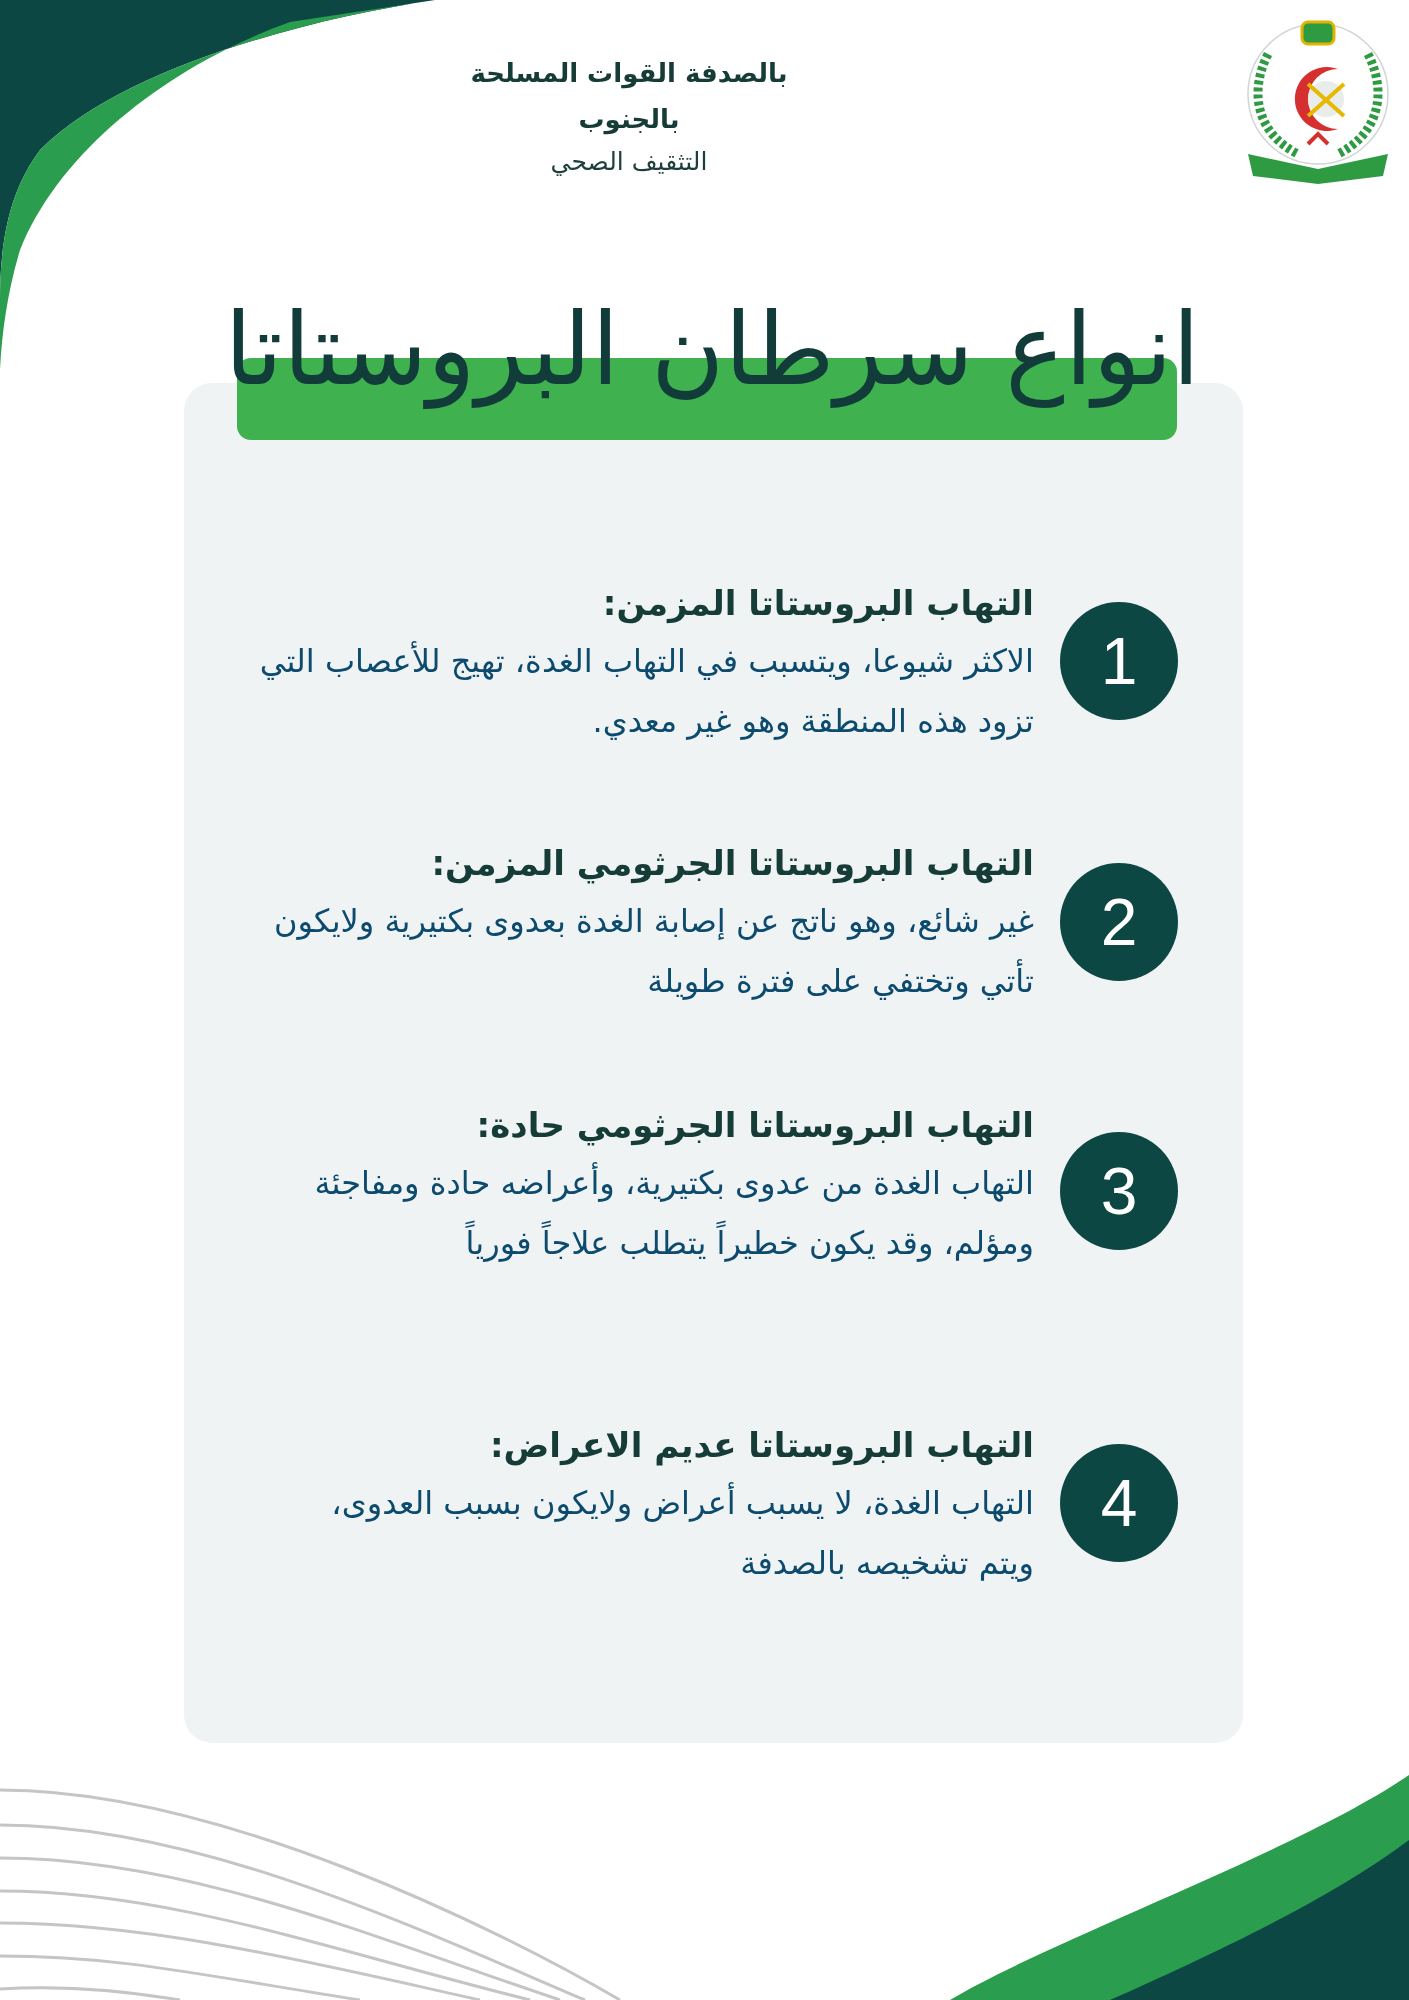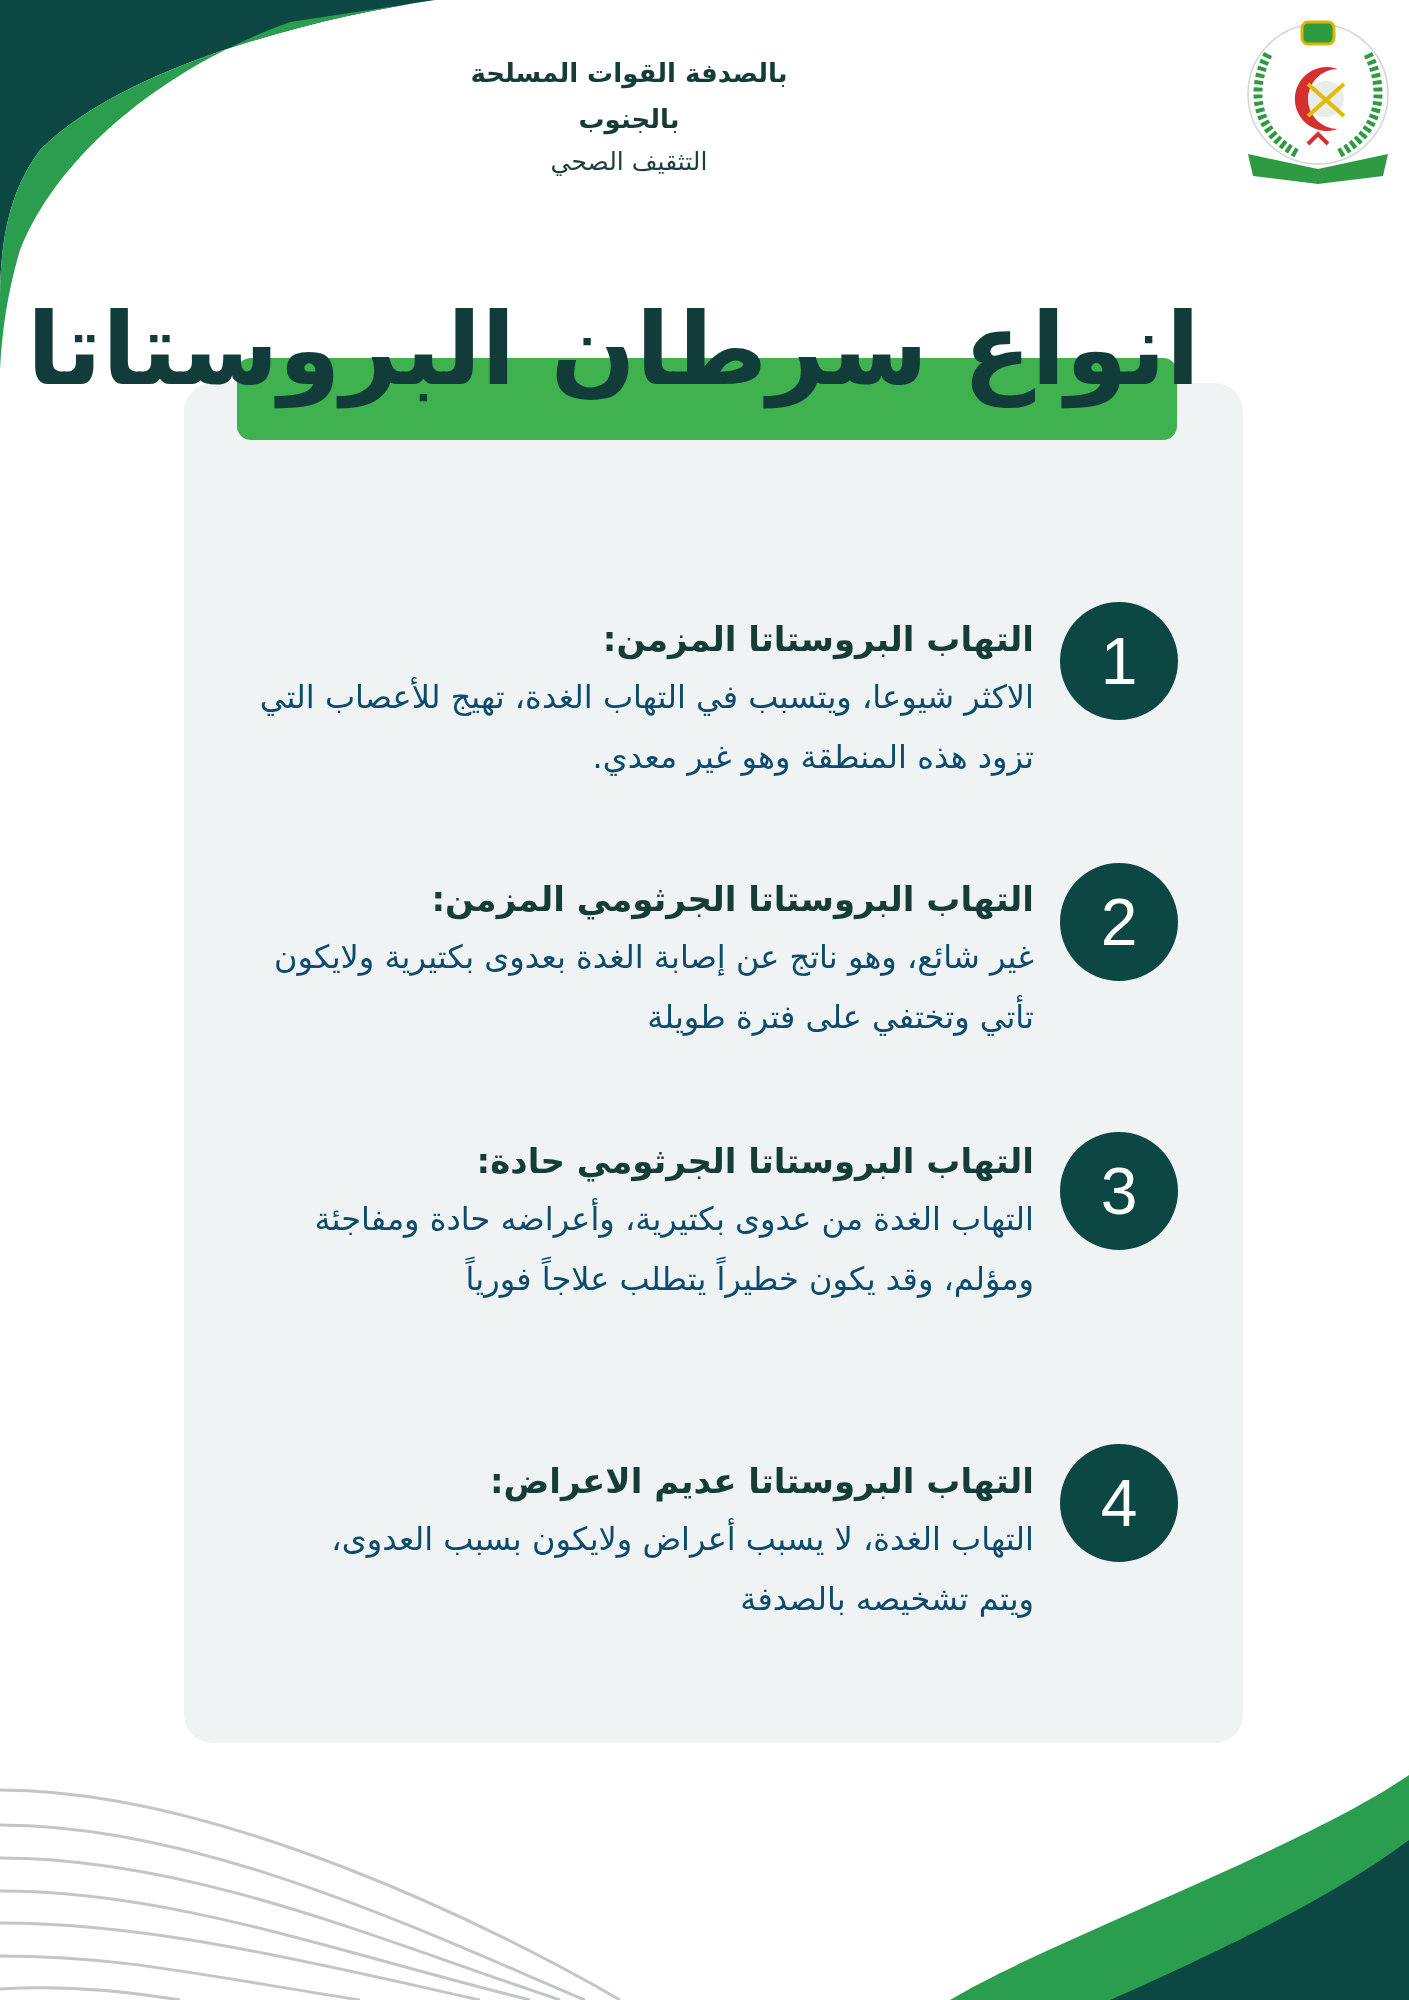--- a/index.html
+++ b/index.html
@@ -19,33 +19,33 @@
   .card {
     position: absolute; left: 184px; top: 383px; width: 1059px; height: 1360px;
     background: #eff3f4; border-radius: 28px;
   }
   .title-bar {
     position: absolute; left: 237px; top: 358px; width: 940px; height: 82px;
     background: #40b14f; border-radius: 14px;
   }
   .title {
     position: absolute; left: 200px; top: 285px; width: 1000px; text-align: right;
-    direction: rtl; font-size: 100px; font-weight: bold; color: #123c3a;
+    direction: rtl; font-size: 100px; font-weight: normal; color: #123c3a;
     line-height: 130px; letter-spacing: -2px; white-space: nowrap;
   }
   .item { position: absolute; right: 0; width: 1409px; }
   .item .num {
     position: absolute; left: 1060px; width: 118px; height: 118px; border-radius: 50%;
     background: #0d4744; color: #fff; font-family: "Liberation Sans", sans-serif;
     font-size: 66px; text-align: center; line-height: 118px;
   }
   .item .text {
     position: absolute; right: 375px; width: 800px; direction: rtl; text-align: right;
   }
-  .item .heading { font-size: 34px; font-weight: bold; color: #163c38; line-height: 56px; margin-top: 36px; }
+  .item .heading { font-size: 34px; font-weight: bold; color: #163c38; line-height: 56px; }
   .item .body { font-size: 32px; color: #0c4a6e; line-height: 60px; }
 </style>
 </head>
 <body>
 
 <svg class="deco" width="1409" height="2000" viewBox="0 0 1409 2000">
   <path d="M0,0 L435,0 C300,20 120,70 40,150 C10,190 0,240 0,300 Z" fill="#0d4744"></path>
   <path d="M0,300 C0,240 10,190 40,150 C120,70 300,20 435,0 L290,22 C170,65 60,150 20,250 C8,290 2,330 0,370 Z" fill="#2a9e4e"></path>
 
   <path d="M1409,1775 C1300,1850 1050,1940 950,2000 L1409,2000 Z" fill="#2a9e4e"></path>

